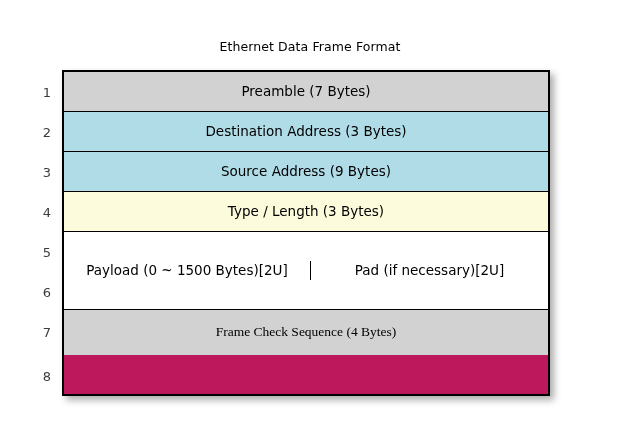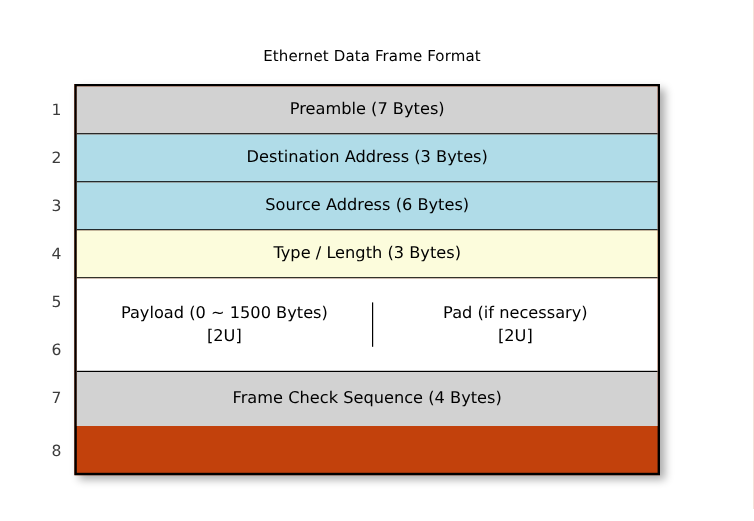--- a/index.html
+++ b/index.html
@@ -63,58 +63,59 @@
 
   
   .frame-table {
     position: absolute;
     left: 62px;
     top: 70px;
     width: 488px;
     height: 326px;
     border: 2px solid #000000;
     box-sizing: border-box;
-    background: #c2410c;
+    background: #be185d;
     box-shadow: 4px 4px 7px rgba(0,0,0,0.33);
   }
 
   .frame-row {
     position: relative;
     width: 100%;
     box-sizing: border-box;
     border-bottom: 1.5px solid #000000;
     display: flex;
     align-items: center;
     justify-content: center;
     text-align: center;
     font-size: 13.5px;
     line-height: 1.35;
   }
   .frame-row:last-child {
     border-bottom: none;
+    font-family: Liberation Serif, serif;
   }
 
   .h-single { height: 40px; }
   .h-double { height: 78px; }
   .h-last   { height: 45px; }
 
   .fill-gray   { background: #d2d2d2; }
   .fill-blue   { background: #b0dce8; }
   .fill-yellow { background: #fcfcdc; }
   .fill-white  { background: #ffffff; }
 
   
   .split-row {
     display: flex;
     padding: 0;
   }
   .split-cell {
     flex: 1 1 0;
     display: flex;
-    flex-direction: column;
+    flex-direction: row;
     align-items: center;
     justify-content: center;
     text-align: center;
     font-size: 13.5px;
     line-height: 1.4;
     box-sizing: border-box;
   }
   .split-cell.left {
     border-right: 1.5px solid #000000;
     flex: 0 0 247px;
@@ -148,21 +149,21 @@
     <div class="frame-row h-single fill-gray">
       <span>Preamble (7 Bytes)</span>
     </div>
 
 
     <div class="frame-row h-single fill-blue">
       <span>Destination Address (3 Bytes)</span>
     </div>
 
     <div class="frame-row h-single fill-blue">
-      <span>Source Address (6 Bytes)</span>
+      <span>Source Address (9 Bytes)</span>
     </div>
 
     <div class="frame-row h-single fill-yellow">
       <span>Type / Length (3 Bytes)</span>
     </div>
 
     <div class="frame-row h-double fill-white split-row">
       <div class="split-cell left">
         <span>Payload (0 ~ 1500 Bytes)</span>
         <span class="cell-line2">[2U]</span>

